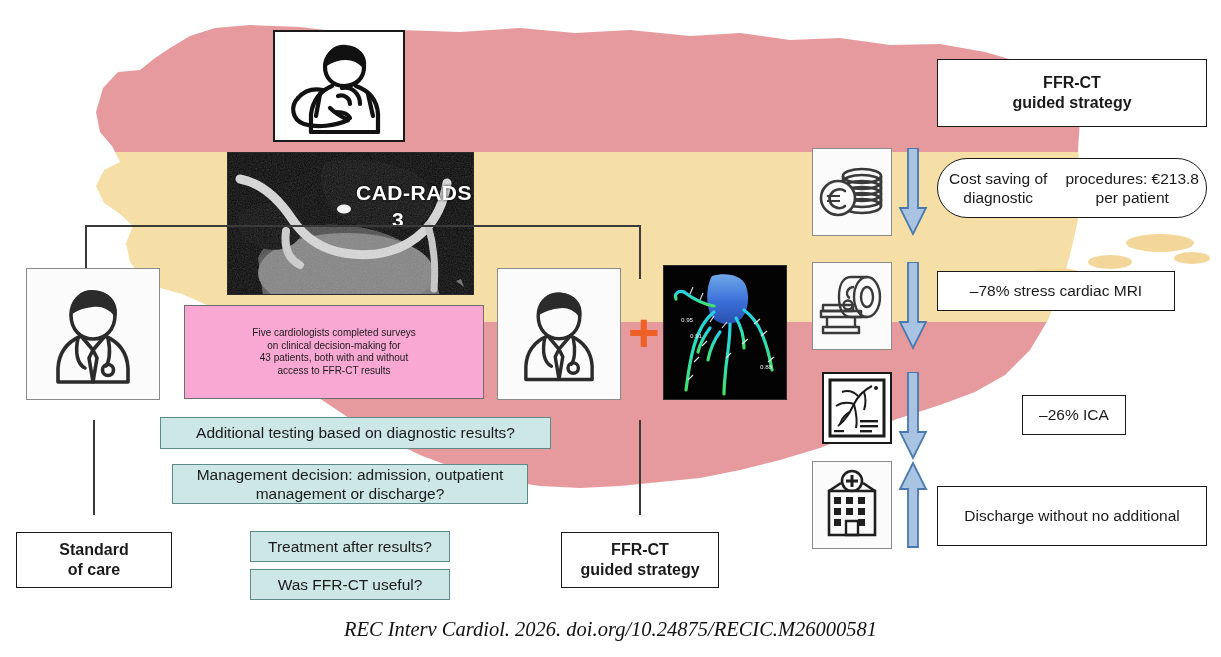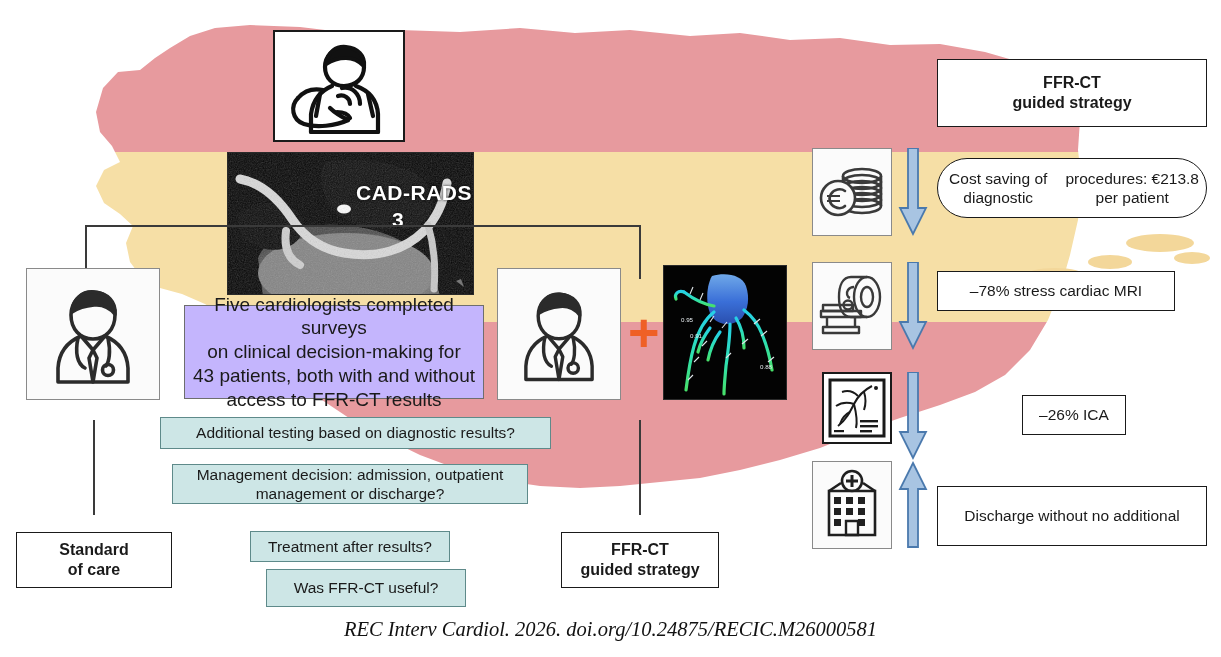--- a/index.html
+++ b/index.html
@@ -38,23 +38,23 @@
     line-height: 1.25;
     color: #1a1a1a;
   }
   .wbox {
     background: #ffffff;
     border: 1.6px solid #1a1a1a;
     font-size: 15.5px;
   }
   .wbox.bold { font-weight: bold; font-size: 16px; }
   .graybox {
-    background: #c4b5fd;
+    background: #f9a8d4;
     border: 1.4px solid #6e6e6e;
-    font-size: 19px;
+    font-size: 10px;
   }
   .bluebox {
     background: #cde6e6;
     border: 1.2px solid #5e8a8a;
     font-size: 15.5px;
   }
 
   
   .iconframe {
     position: absolute;
@@ -329,21 +329,21 @@
 
   <div class="box bluebox" id="q2" style="left:172px; top:464px; width:356px; height:40px; flex-direction:column;">
     <span>Management decision: admission, outpatient</span>
     <span>management or discharge?</span>
   </div>
 
   <div class="box bluebox" id="q3" style="left:250px; top:531px; width:200px; height:31px;">
     <span>Treatment after results?</span>
   </div>
 
-  <div class="box bluebox" id="q4" style="left:250px; top:569px; width:200px; height:38px;margin-left:16px;">
+  <div class="box bluebox" id="q4" style="left:250px; top:569px; width:200px; height:31px;">
     <span>Was FFR-CT useful?</span>
   </div>
 
   <div class="box wbox bold" id="results-header" style="left:937px; top:59px; width:270px; height:68px; flex-direction:column;">
     <span>FFR-CT</span>
     <span>guided strategy</span>
   </div>
 
   <div class="iconframe" id="euro-frame" style="left:812px; top:148px; width:80px; height:88px;">
     <svg width="68" height="68" viewBox="0 0 68 68" xmlns="http://www.w3.org/2000/svg">

